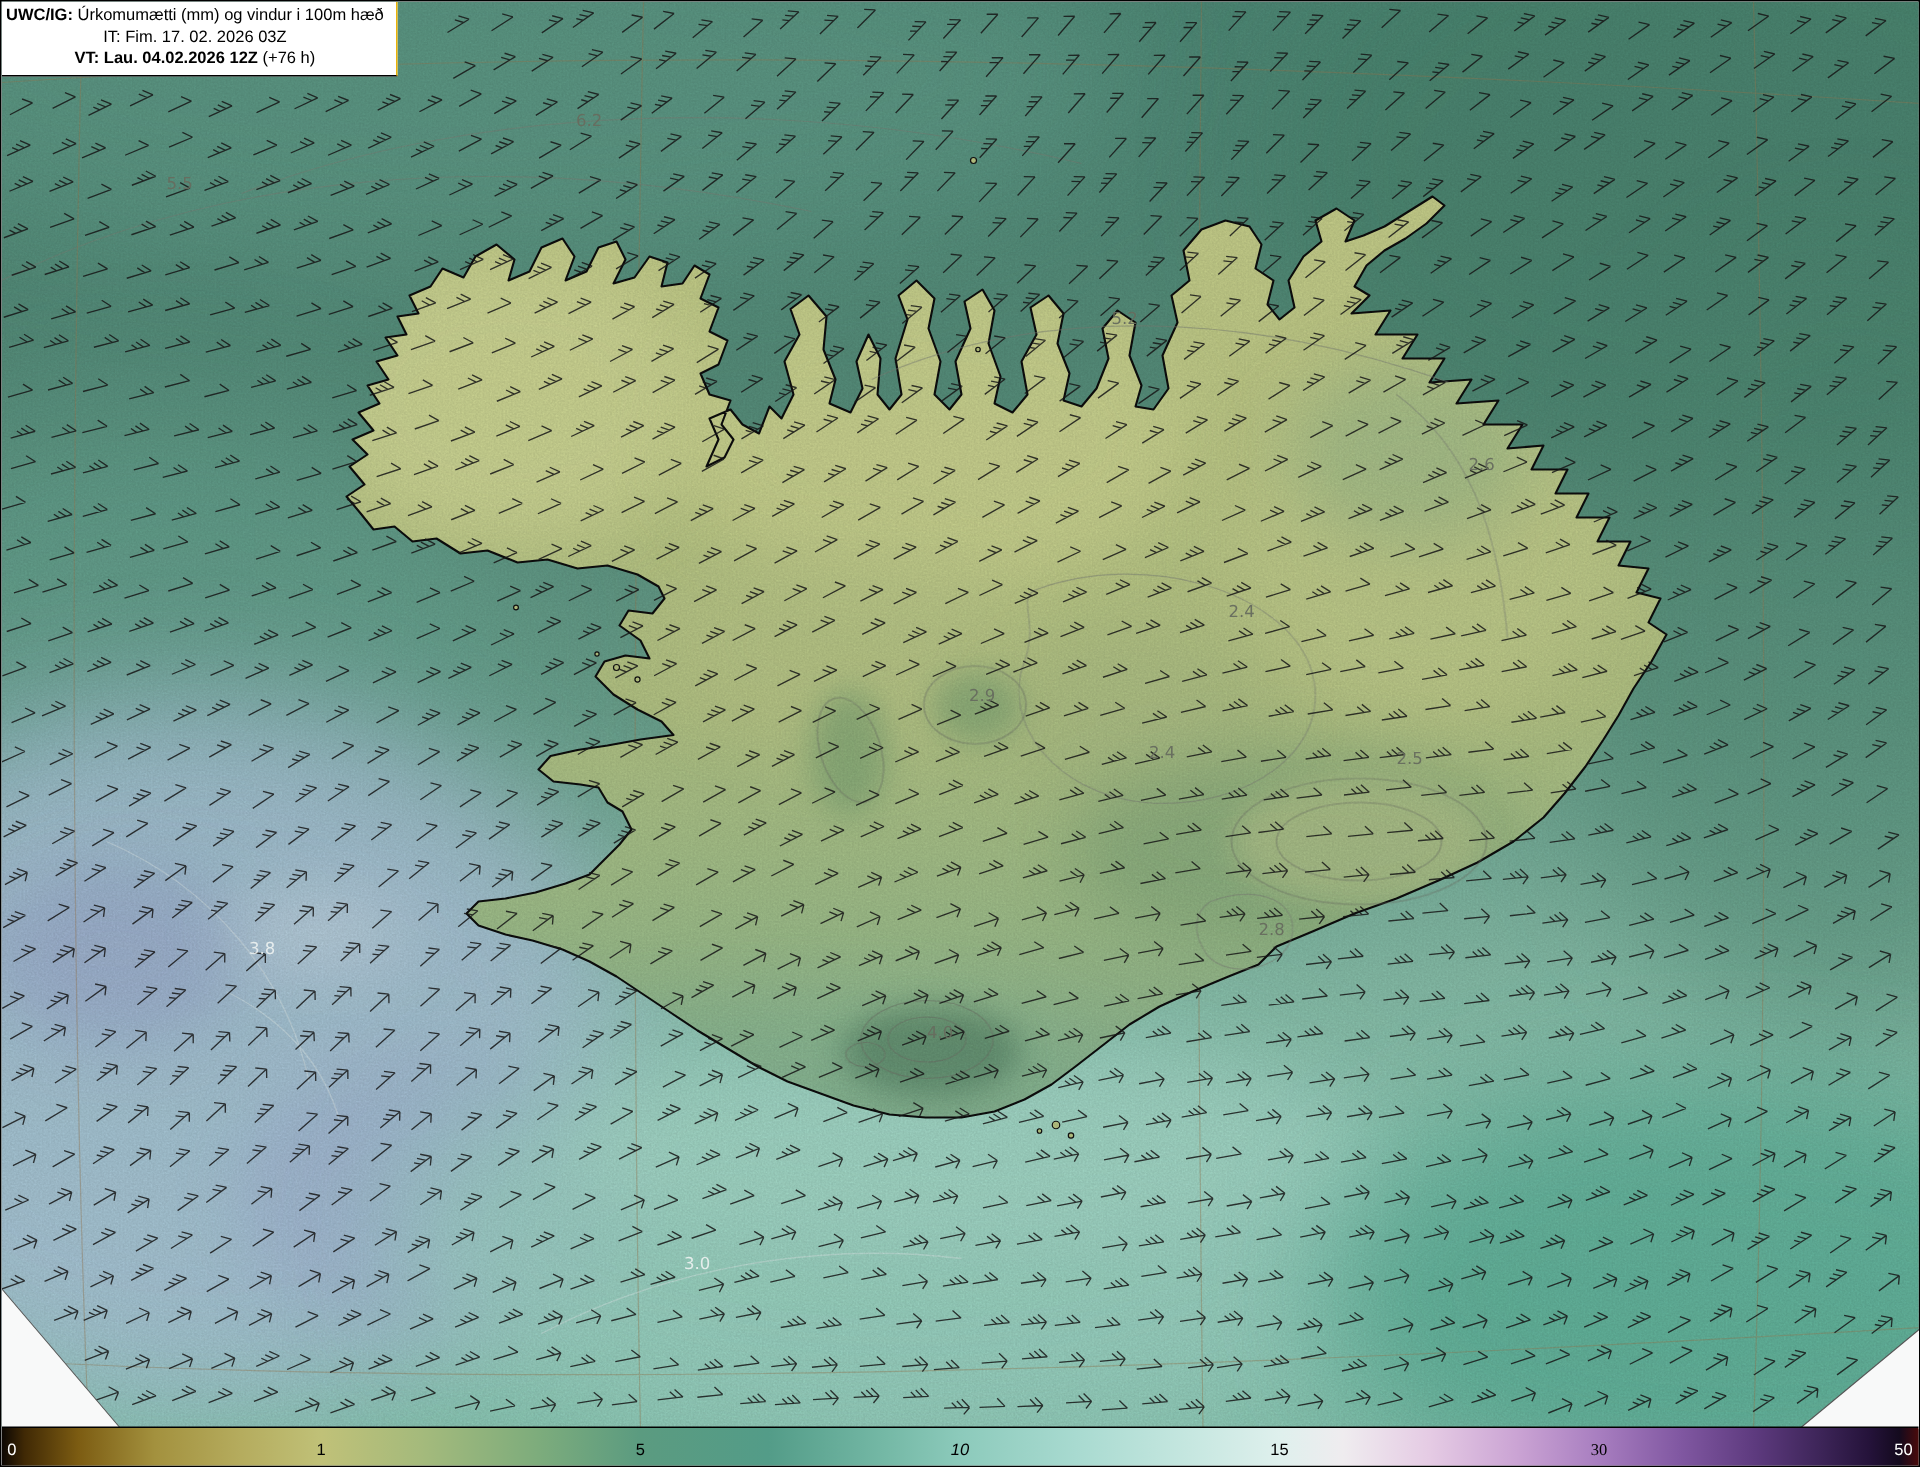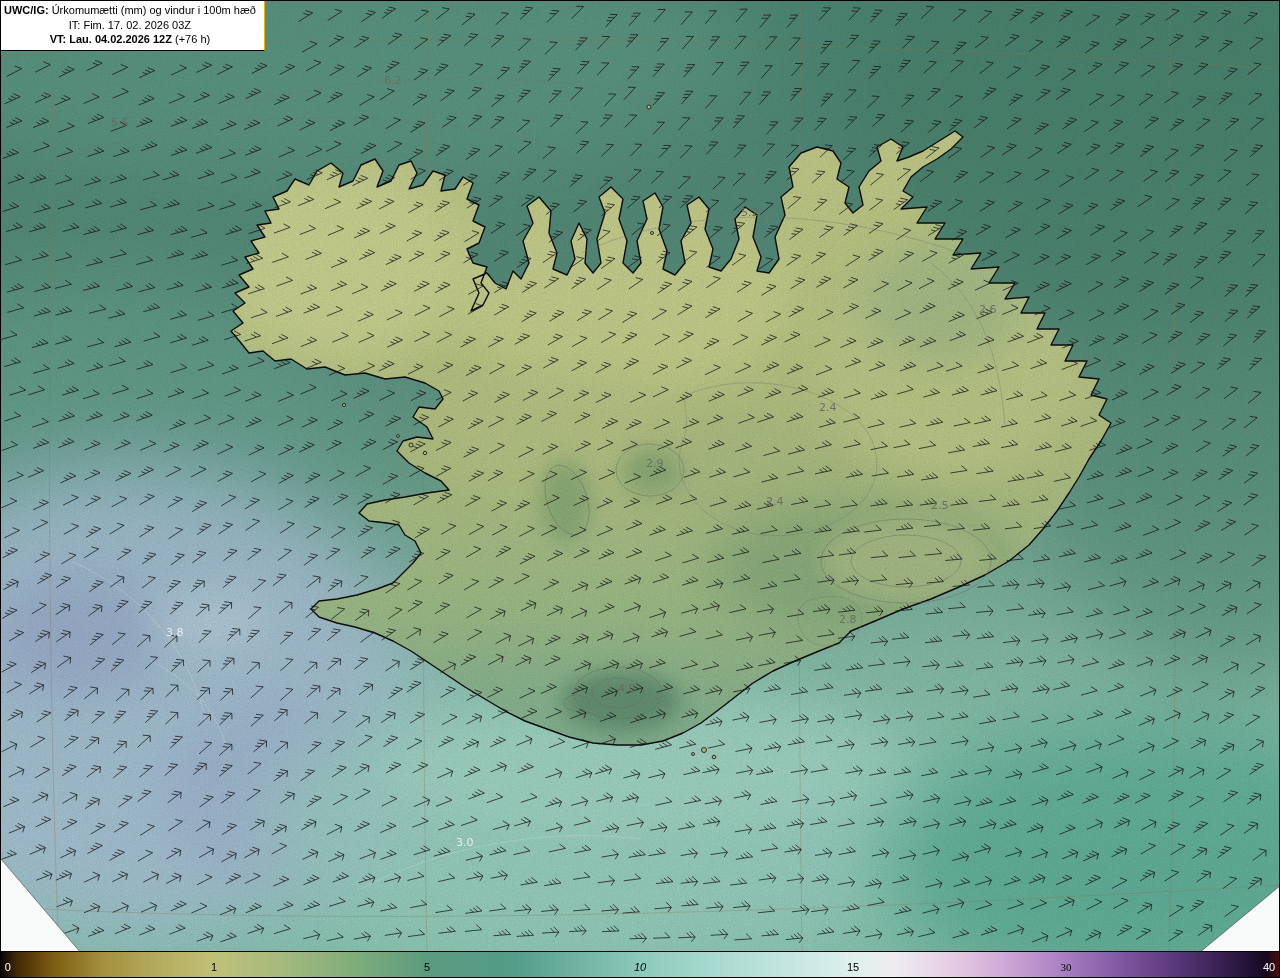--- a/index.html
+++ b/index.html
@@ -184,17 +184,17 @@
   </div>
 
   <div class="colorbar" id="colorbar" style="background: linear-gradient(90deg, rgb(11, 6, 3) 0%, rgb(64, 41, 5) 1.2%, rgb(124, 92, 18) 4%, rgb(163, 145, 62) 8%, rgb(181, 172, 94) 12.5%, rgb(192, 193, 120) 16.7%, rgb(164, 186, 124) 22%, rgb(125, 172, 124) 28%, rgb(91, 155, 128) 33.3%, rgb(83, 156, 136) 40%, rgb(116, 184, 165) 46%, rgb(140, 202, 187) 50%, rgb(168, 218, 208) 56%, rgb(198, 231, 224) 62%, rgb(223, 240, 237) 66.7%, rgb(239, 236, 239) 70%, rgb(229, 203, 228) 74.5%, rgb(203, 164, 212) 79%, rgb(168, 126, 192) 83.3%, rgb(129, 88, 162) 87.5%, rgb(93, 58, 126) 91.5%, rgb(60, 36, 87) 95%, rgb(36, 18, 57) 97.5%, rgb(20, 10, 30) 99%, rgb(74, 11, 11) 100%);">
     <div class="cbticks" id="colorbar-ticks">
         <span class="cbtick light" style="left: 0.3%; transform: none;">0</span>
         <span class="cbtick dark" style="left: 16.67%;">1</span>
         <span class="cbtick dark" style="left: 33.33%;">5</span>
         <span class="cbtick dark" style="left: 50%; font-style: italic;">10</span>
         <span class="cbtick dark" style="left: 66.67%;">15</span>
         <span class="cbtick dark" style="left: 83.33%; font-family: Liberation Serif, serif;">30</span>
-        <span class="cbtick light" style="left: 99.7%; transform: translateX(-100%);">40</span>
+        <span class="cbtick light" style="left: 99.7%; transform: translateX(-100%);">50</span>
       </div>
   </div>
 
 </div>
 
 </body></html>

